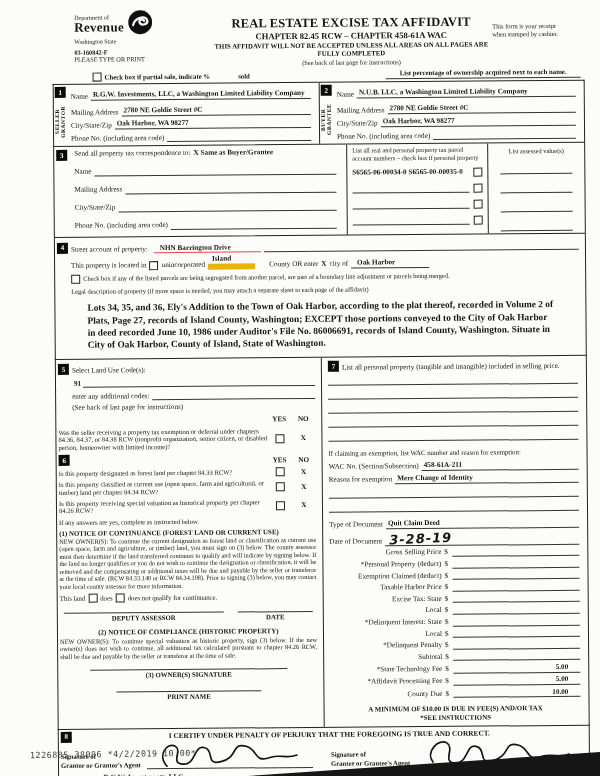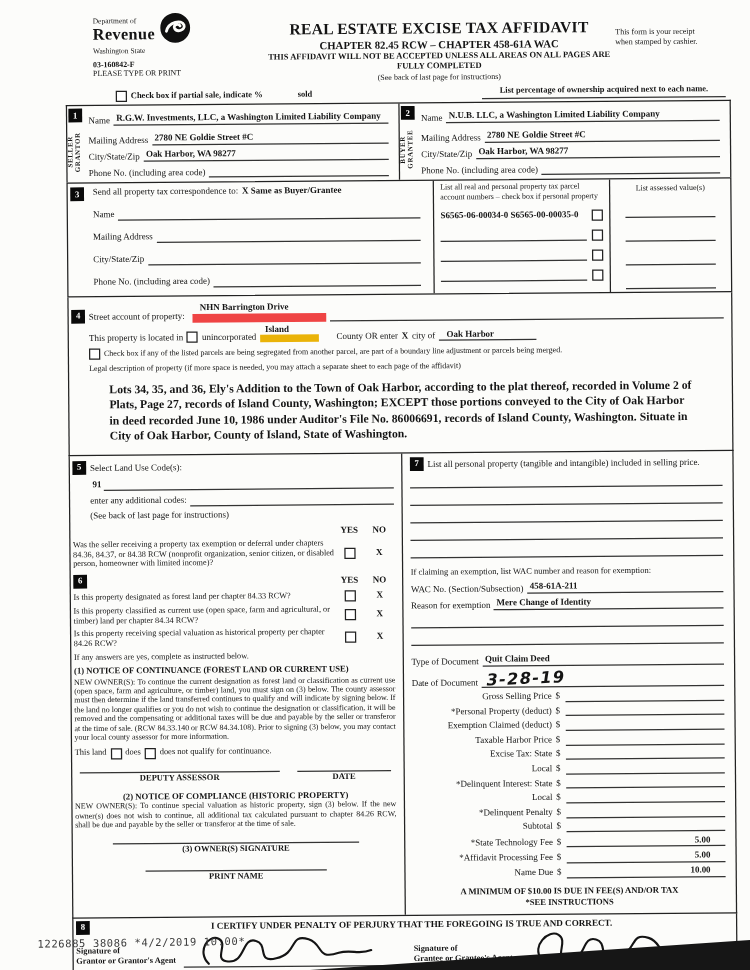--- a/index.html
+++ b/index.html
@@ -282,21 +282,21 @@
           <div class="arow"></div>
           <div class="arow"></div>
         </div>
       </div>
     </div>
 
     <div class="sec4">
       <div class="s4row">
         <div class="numbox">4</div>
         <span class="lbl">Street account of property:</span>
-        <span class="val b" style="border-bottom:7px solid #ef4444;padding:0 30px 0 6px;">NHN Barrington Drive</span>
+        <span class="val b" style="border-bottom:1px solid #ef4444;padding:0 30px 0 6px;">NHN Barrington Drive</span>
         <span class="ul"></span>
       </div>
       <div class="s4row" style="margin-left:14px;">
         <span>This property is located in</span>
         <span class="cb"></span>
         <span>unincorporated</span>
         <span class="val b" style="border-bottom:6px solid #eab308;padding:0 24px 0 4px;">Island</span>
         <span class="gap8"></span>
         <span>County OR  enter</span>
         <span class="b">X</span>
@@ -464,21 +464,21 @@
             <span class="mlbl">*State Technology Fee</span>
             <span class="cur">$</span>
             <span class="mul">5.00</span>
           </div>
         <div class="mrow">
             <span class="mlbl">*Affidavit Processing Fee</span>
             <span class="cur">$</span>
             <span class="mul">5.00</span>
           </div>
         <div class="mrow">
-            <span class="mlbl">Name Due</span>
+            <span class="mlbl">County Due</span>
             <span class="cur">$</span>
             <span class="mul">10.00</span>
           </div>
 
         <div class="minnote">
           <div>A MINIMUM OF $10.00 IS DUE IN FEE(S) AND/OR TAX</div>
           <div>*SEE INSTRUCTIONS</div>
         </div>
       </div>
     </div>

